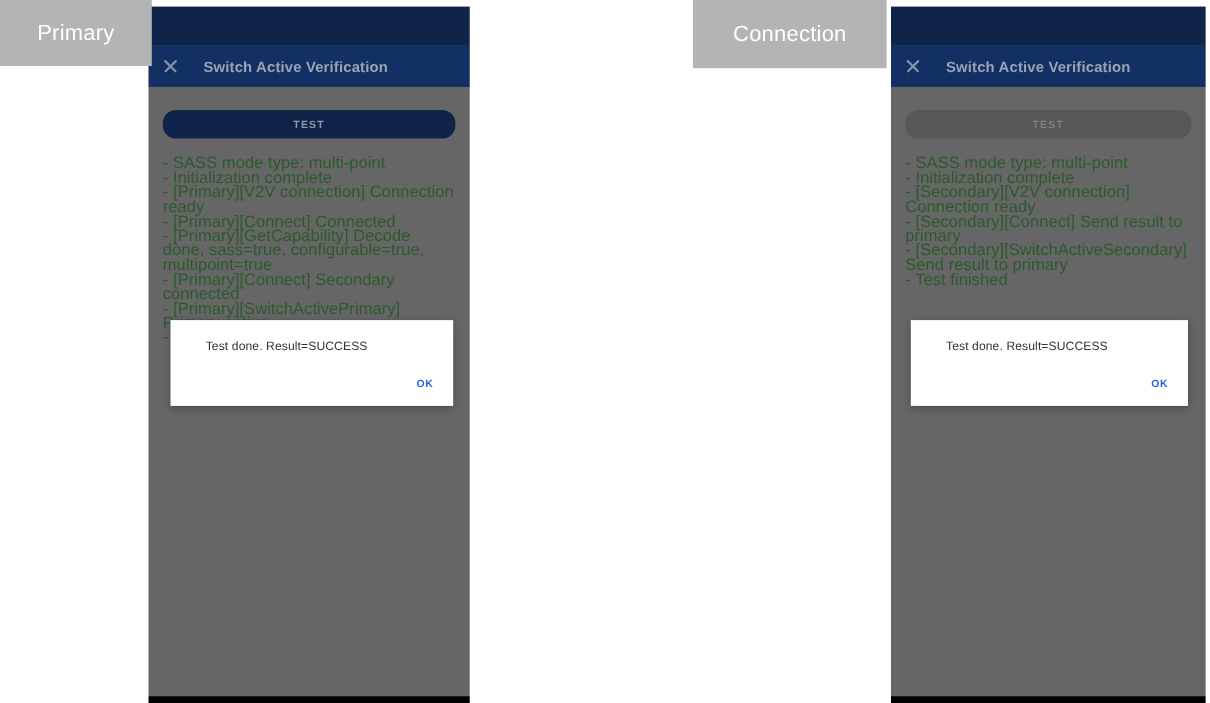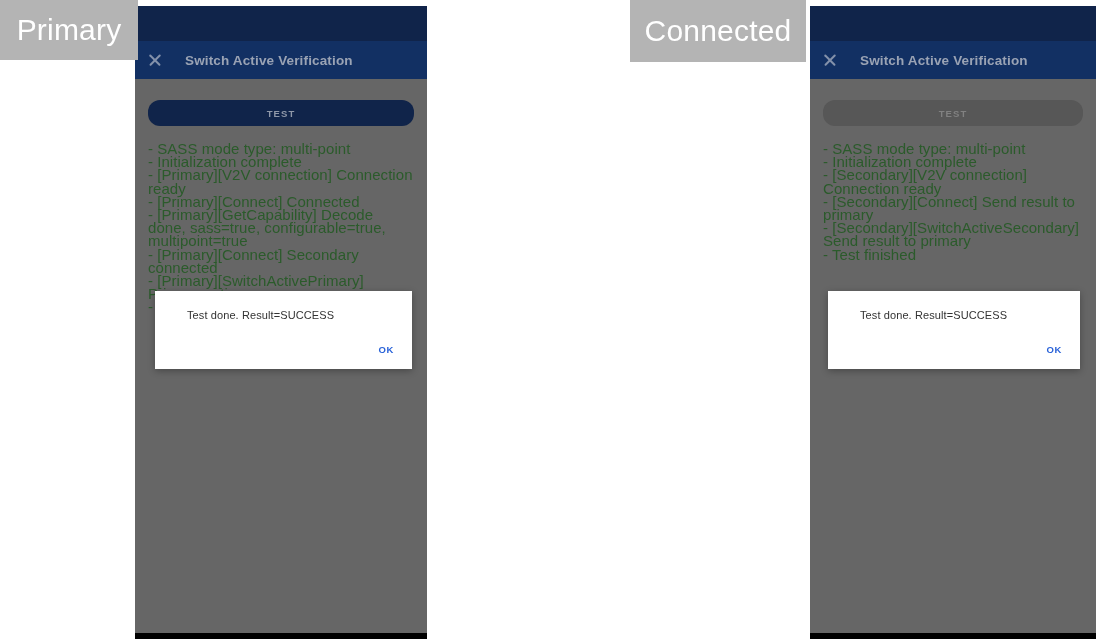--- a/index.html
+++ b/index.html
@@ -17,21 +17,21 @@
   }
 
   
   .role-caption {
     position: absolute;
     background: #b4b4b4;
     color: #ffffff;
     display: flex;
     align-items: center;
     justify-content: center;
-    font-size: 30px;
+    font-size: 20px;
     font-weight: 400;
     letter-spacing: 0.2px;
     line-height: 1;
     z-index: 40;
     box-sizing: border-box;
   }
   #caption-primary {
     left: 0px;
     top: 0px;
     width: 138px;
@@ -201,21 +201,21 @@
   }
 </style>
 </head>
 <body>
 
 <div id="caption-primary" class="role-caption">
   <span>Primary</span>
 </div>
 
 <div id="caption-secondary" class="role-caption">
-  <span>Connected</span>
+  <span>Connection</span>
 </div>
 
 <div id="phone-primary" class="phone">
 
   <div class="status-bar"></div>
 
   <div class="app-bar">
     <span class="close-icon"></span>
     <span class="app-bar-title">Switch Active Verification</span>
   </div>

